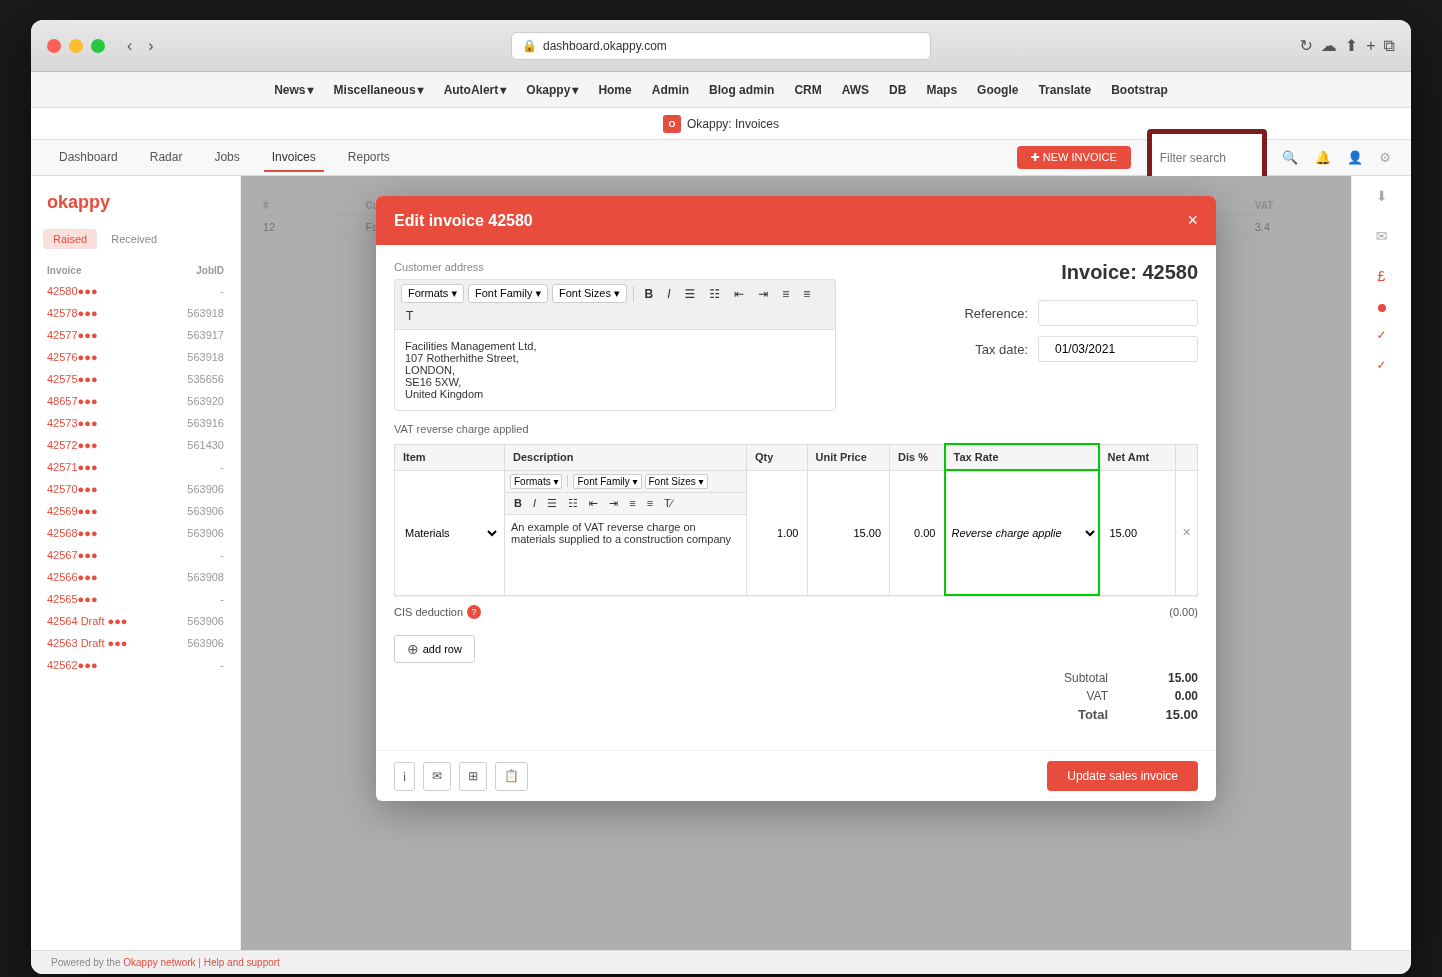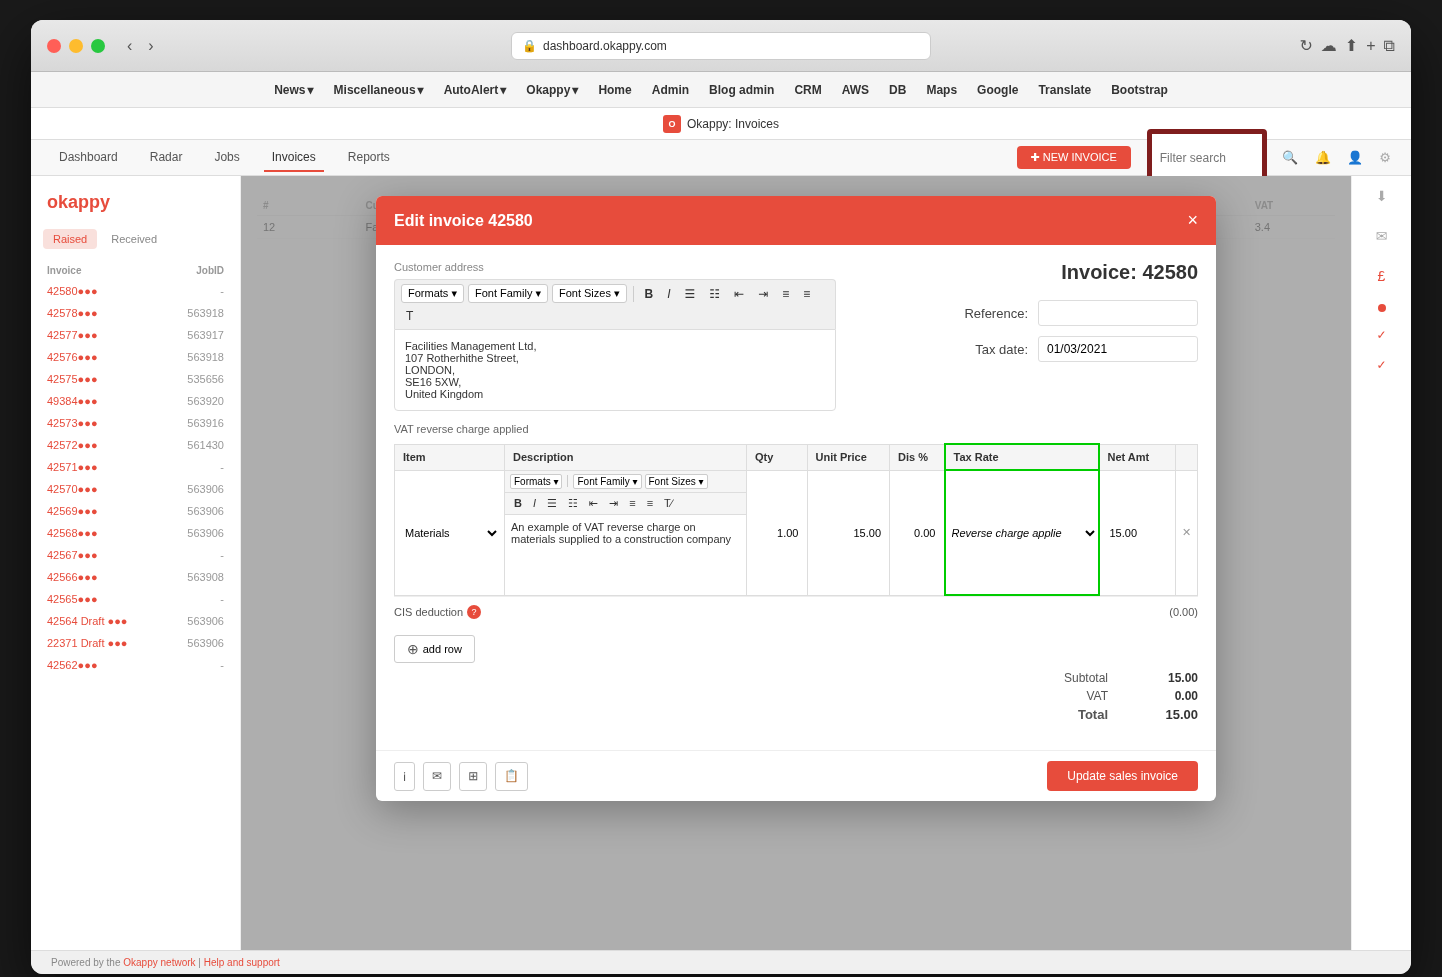--- a/index.html
+++ b/index.html
@@ -248,21 +248,21 @@
     .invoice-number {
       font-size: 20px; font-weight: 600; color: #333; margin-bottom: 16px;
     }
     .form-row {
       display: flex; align-items: center; gap: 10px; margin-bottom: 10px; justify-content: flex-end;
     }
     .form-label {
       font-size: 13px; color: #444; font-weight: 500;
     }
     .form-input {
-      border: 1px solid #ddd; padding: 5px 8px; font-size: 12px;
+      border: 1px solid #ddd; padding: 5px 16px; font-size: 12px;
       border-radius: 3px; width: 160px;
     }
 
     
     .vat-notice {
       font-size: 11px; color: #666; margin: 10px 0 8px;
     }
 
     
     .invoice-table {
@@ -491,21 +491,21 @@
           </div>
         <div class="sidebar-row">
             <span class="invoice-id">42576●●●</span>
             <span class="job-id">563918</span>
           </div>
         <div class="sidebar-row">
             <span class="invoice-id">42575●●●</span>
             <span class="job-id">535656</span>
           </div>
         <div class="sidebar-row">
-            <span class="invoice-id">49384●●●</span>
+            <span class="invoice-id">48657●●●</span>
             <span class="job-id">563920</span>
           </div>
         <div class="sidebar-row">
             <span class="invoice-id">42573●●●</span>
             <span class="job-id">563916</span>
           </div>
         <div class="sidebar-row">
             <span class="invoice-id">42572●●●</span>
             <span class="job-id">561430</span>
           </div>
@@ -535,21 +535,21 @@
           </div>
         <div class="sidebar-row">
             <span class="invoice-id">42565●●●</span>
             <span class="job-id">-</span>
           </div>
         <div class="sidebar-row">
             <span class="invoice-id">42564 Draft ●●●</span>
             <span class="job-id">563906</span>
           </div>
         <div class="sidebar-row">
-            <span class="invoice-id">22371 Draft ●●●</span>
+            <span class="invoice-id">42563 Draft ●●●</span>
             <span class="job-id">563906</span>
           </div>
         <div class="sidebar-row">
             <span class="invoice-id">42562●●●</span>
             <span class="job-id">-</span>
           </div>
       </div>
     </div>
 
     <div class="main-area">

